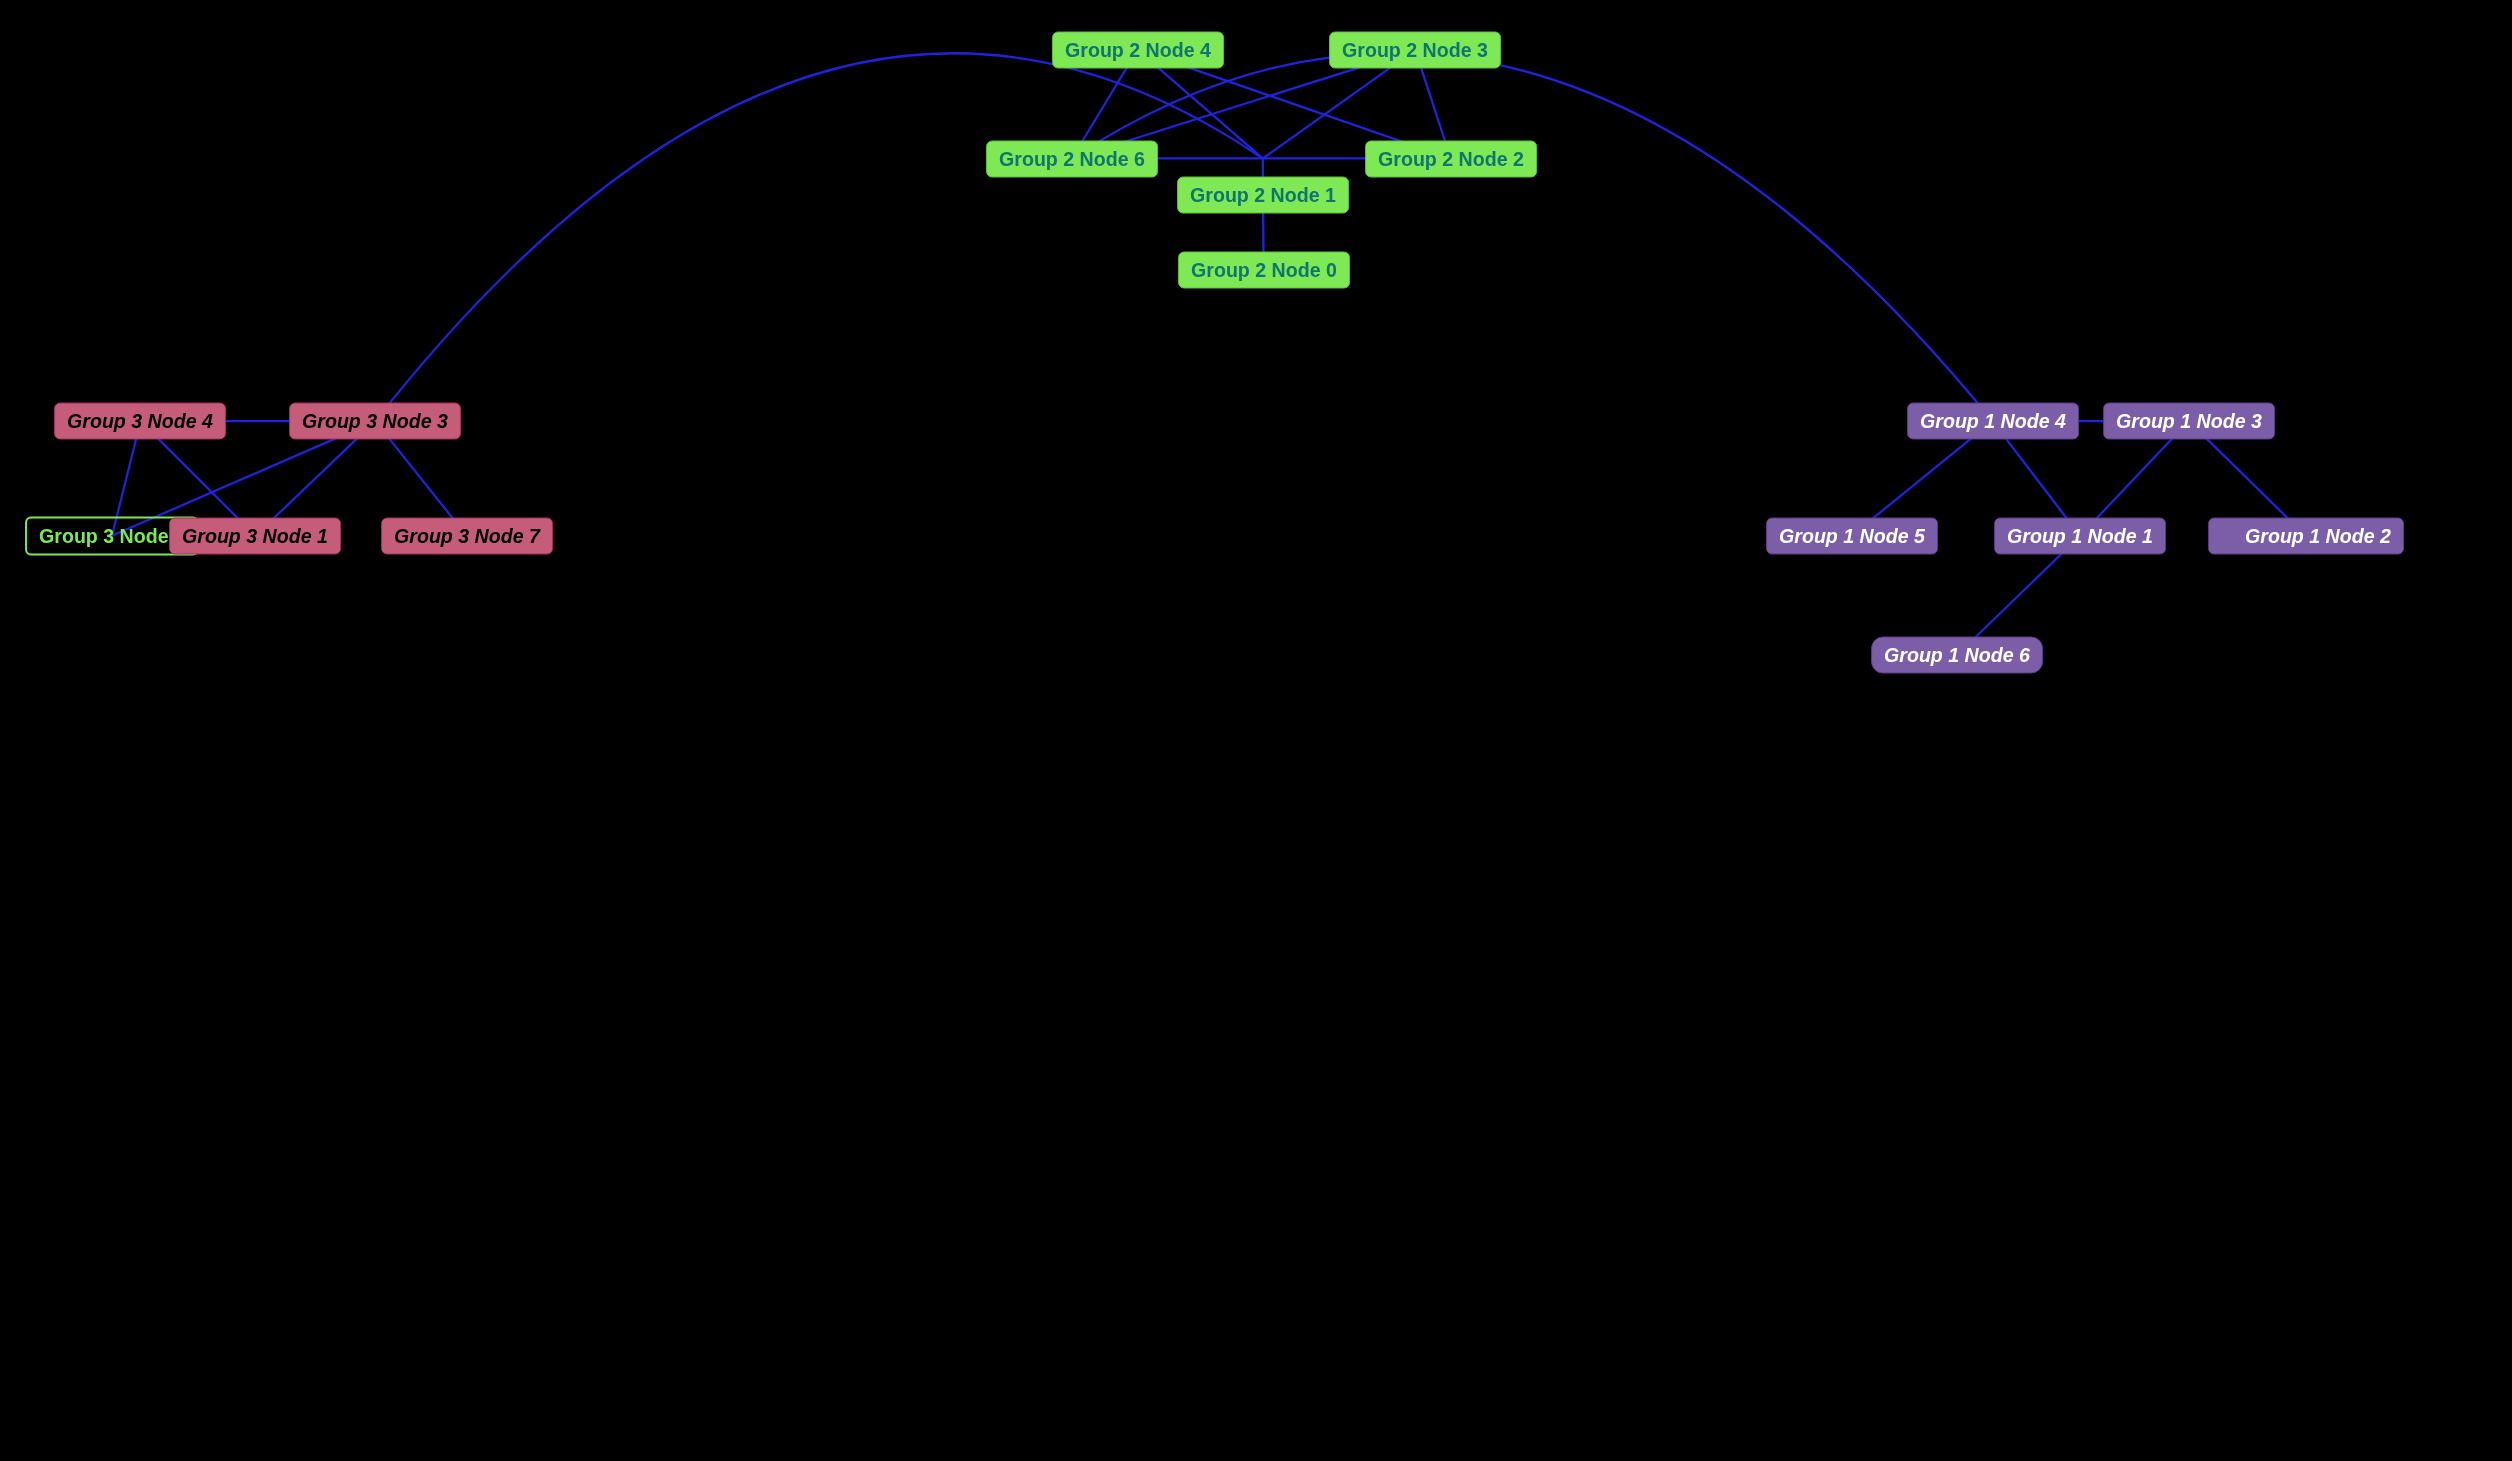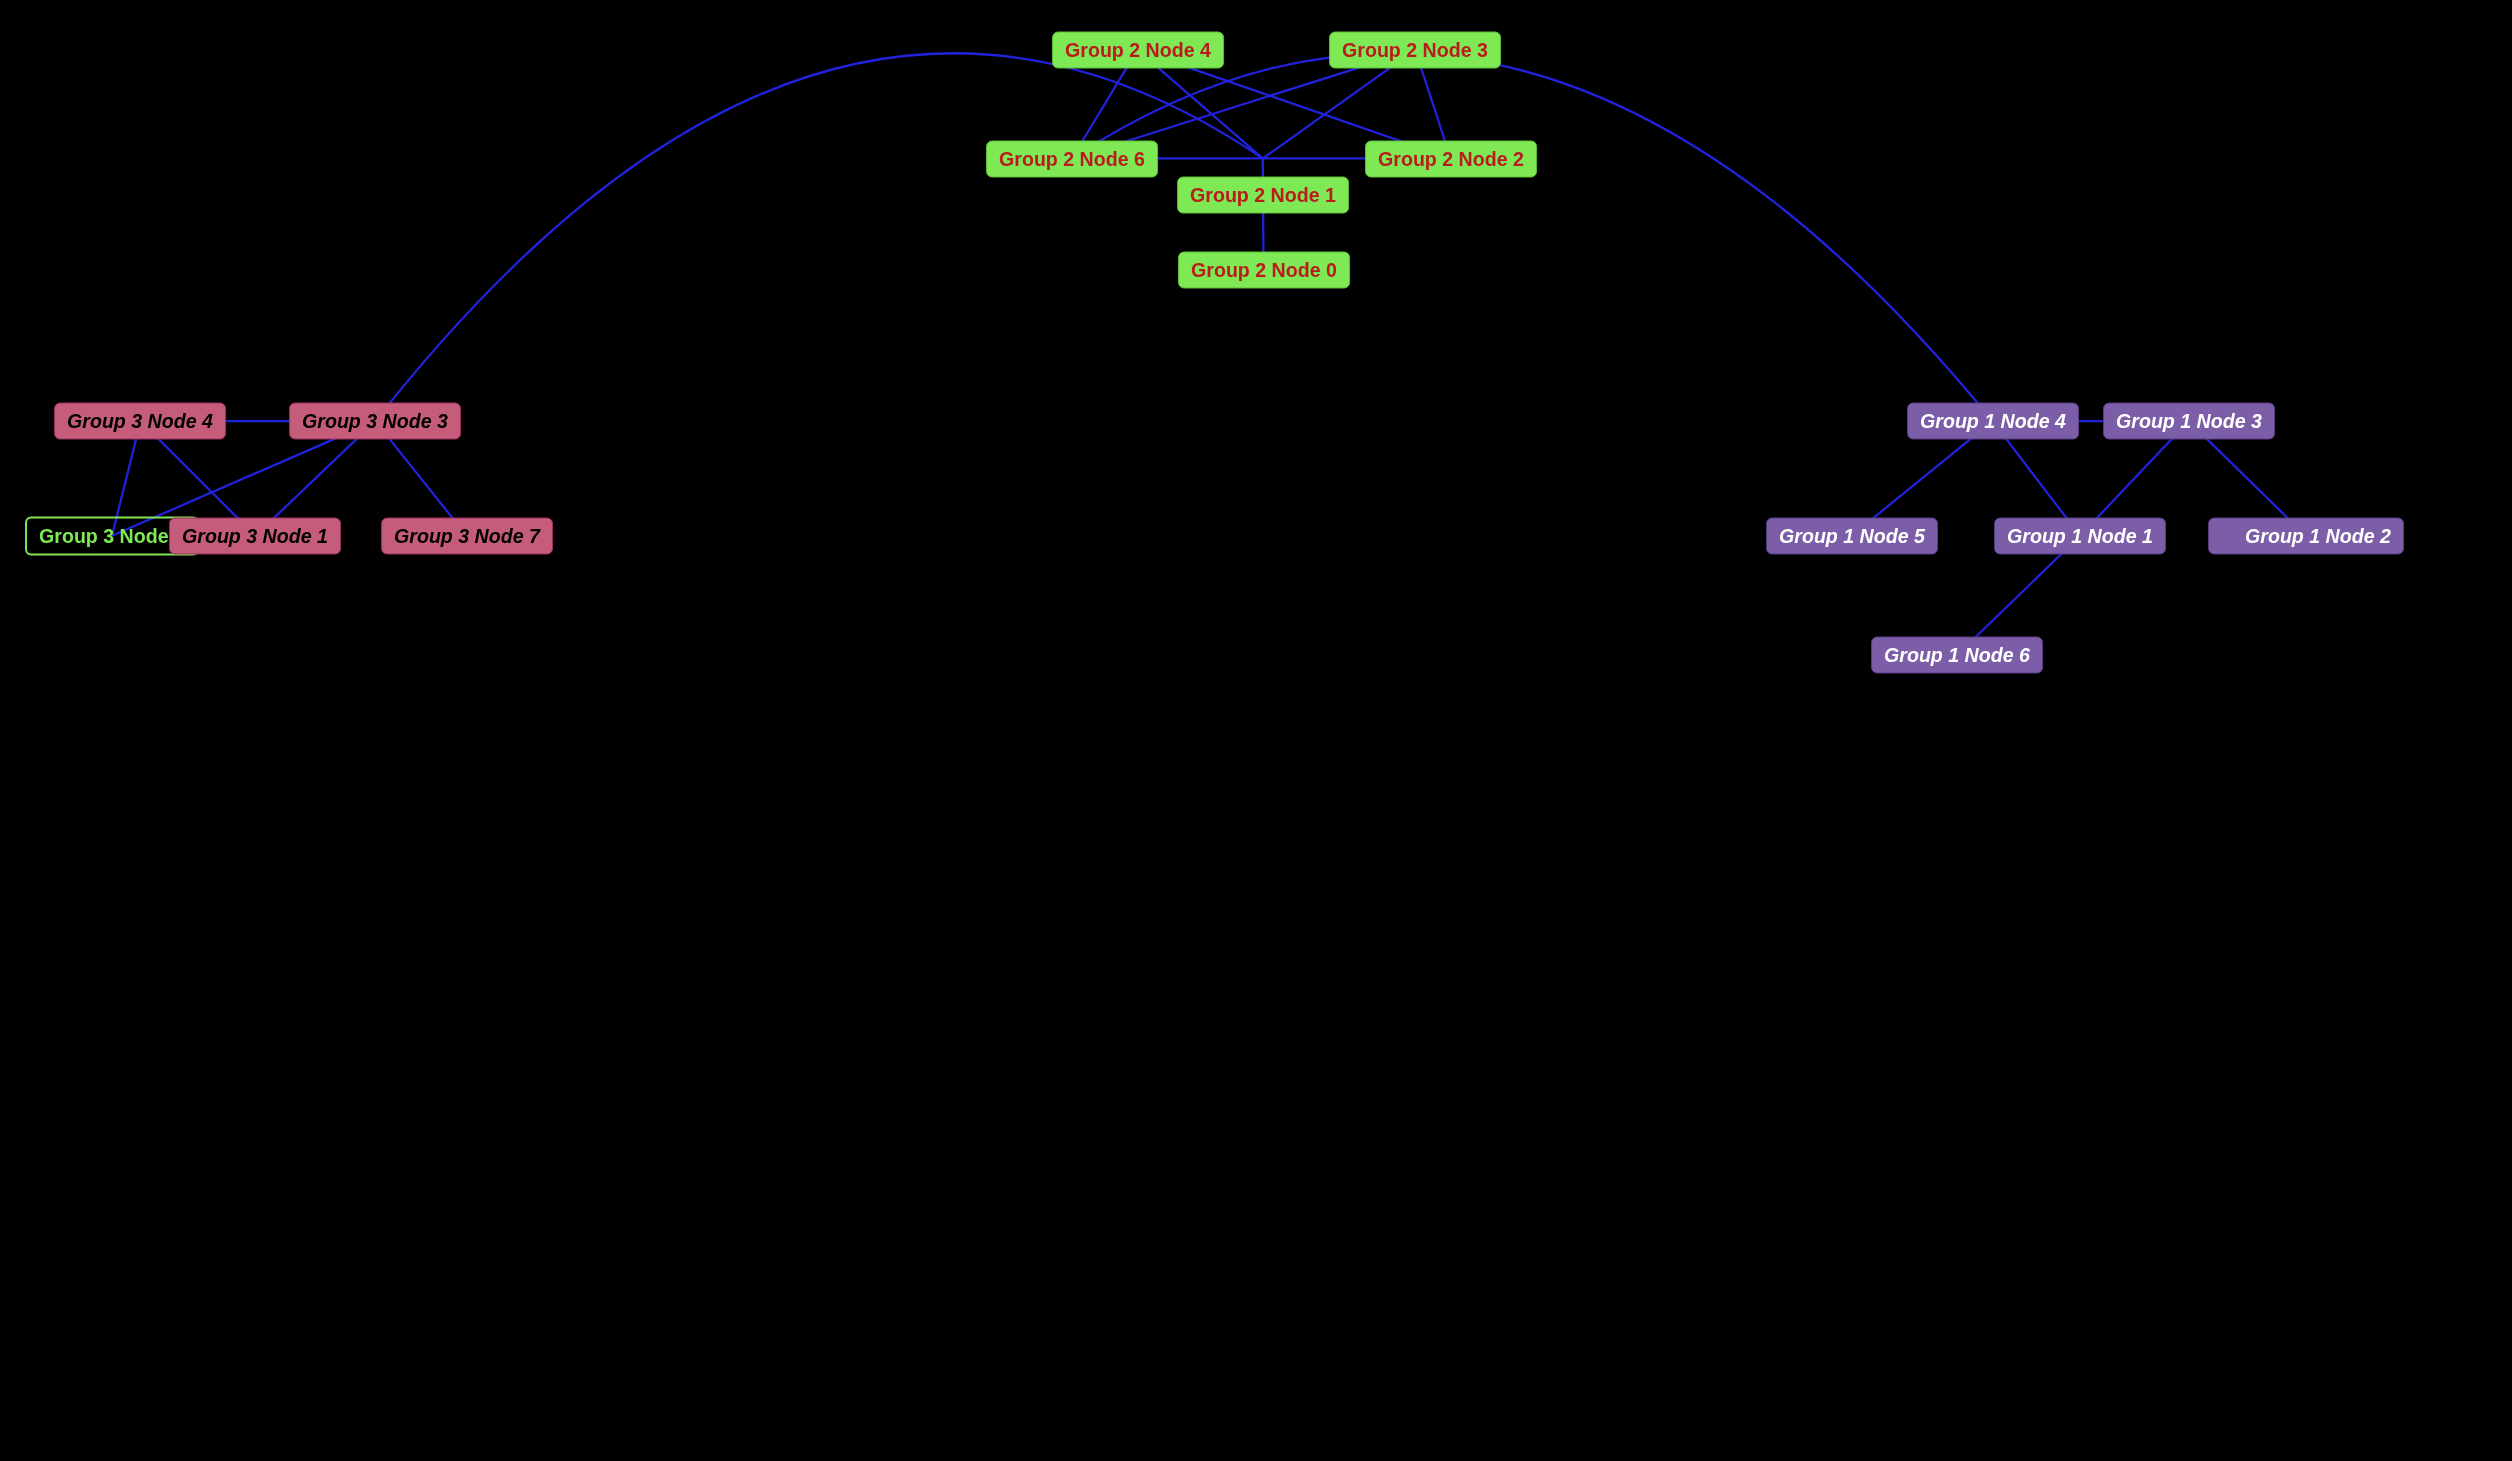--- a/index.html
+++ b/index.html
@@ -30,21 +30,21 @@
       font-family: Arial, sans-serif;
       font-size: 19.6px;
       font-weight: bold;
       white-space: nowrap;
       transform: translate(-50%, -50%);
       cursor: pointer;
       border: 1.5px solid rgba(255,255,255,0.3);
     }
     .node-green {
       background: #7ee855;
-      color: #b91c1c;
+      color: #0f766e;
       border-color: #5cc030;
     }
     .node-pink {
       background: #c45c7a;
       color: #000000;
       border-color: #a03060;
       font-style: italic;
     }
     .node-purple {
       background: #7b5ea7;
@@ -96,15 +96,15 @@
     <div class="node node-pink" style="left: 140px; top: 421px;">Group 3 Node 4</div>
     <div class="node node-pink" style="left: 375px; top: 421px;">Group 3 Node 3</div>
     <div class="node node-green-outline" style="left: 112px; top: 536px;">Group 3 Node 5</div>
     <div class="node node-pink" style="left: 255px; top: 536px;">Group 3 Node 1</div>
     <div class="node node-pink" style="left: 467px; top: 536px;">Group 3 Node 7</div>
     <div class="node node-purple" style="left: 1993px; top: 421px;">Group 1 Node 4</div>
     <div class="node node-purple" style="left: 2189px; top: 421px;">Group 1 Node 3</div>
     <div class="node node-purple" style="left: 1852px; top: 536px;">Group 1 Node 5</div>
     <div class="node node-purple" style="left: 2080px; top: 536px;">Group 1 Node 1</div>
     <div class="node node-purple" style="left: 2306px; top: 536px; padding-left: 36px;">Group 1 Node 2</div>
-    <div class="node node-purple" style="left: 1957px; top: 655px;">Group 1 Node 6</div>
+    <div class="node node-purple" style="left: 1957px; top: 655px; border-radius: 12px;">Group 1 Node 6</div>
   </div>
 
 
 </body></html>

